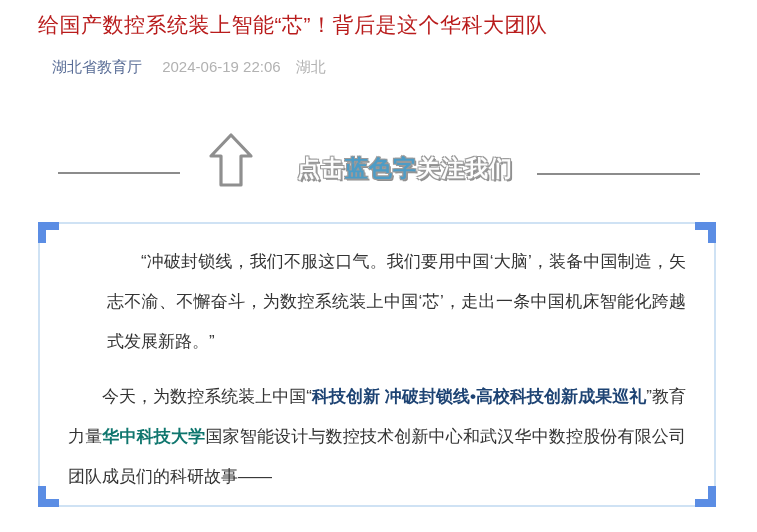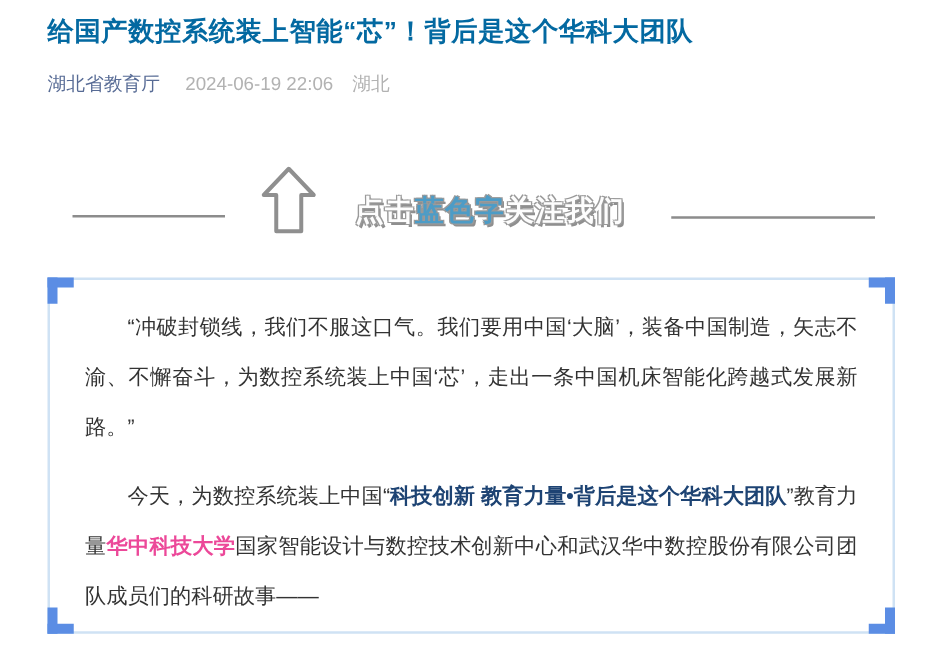--- a/index.html
+++ b/index.html
@@ -13,43 +13,43 @@
     font-family: "Liberation Sans", "DejaVu Sans", sans-serif;
   }
 
   
   .title {
     position: absolute;
     left: 38px;
     top: 11px;
     margin: 0;
     font-size: 21px;
-    font-weight: bold;
-    color: #0369a1;
+    font-weight: normal;
+    color: #b91c1c;
     letter-spacing: 0.5px;
     white-space: nowrap;
   }
   .byline {
     position: absolute;
-    left: 38px;
+    left: 52px;
     top: 58px;
     font-size: 15px;
     white-space: nowrap;
   }
   .account { color: #576b95; margin-right: 16px; cursor: pointer; }
   .meta    { color: #b2b2b2; margin-right: 11px; }
 
   
   .hline { position: absolute; height: 2px; background: #8c8c8c; }
   .hline-left  { left: 58px;  top: 172px; width: 122px; }
   .hline-right { left: 537px; top: 173px; width: 163px; }
   .arrow-icon { position: absolute; left: 207px; top: 132px; }
   .follow-text {
     position: absolute;
-    left: 284px;
+    left: 297px;
     top: 153px;
     font-size: 23px;
     font-weight: bold;
     letter-spacing: 1px;
     white-space: nowrap;
   }
   .f-gray {
     color: #fdfdfd;
     text-shadow: -1px -1px 0 #9a9a9a, 1px -1px 0 #9a9a9a,
                  -1px 1px 0 #9a9a9a, 1px 1px 0 #9a9a9a,
@@ -81,24 +81,24 @@
 
   .para {
     margin: 0;
     padding: 0 28px;
     font-size: 17px;
     line-height: 40px;
     color: #333333;
     text-align: justify;
     text-indent: 2em;
   }
-  .para-quote { margin-top: 18px; }
+  .para-quote { margin-top: 18px; margin-left: 39px; }
   .para-intro { margin-top: 15px; }
   .column-name { font-weight: bold; color: #1d4373; }
-  .university  { font-weight: bold; color: #ec4899; cursor: pointer; }
+  .university  { font-weight: bold; color: #0f766e; cursor: pointer; }
 </style>
 </head>
 <body>
 
 <div class="page">
 
   <h1 class="title">给国产数控系统装上智能“芯”！背后是这个华科大团队</h1>
 
   <div class="byline">
     <span class="account">湖北省教育厅</span>
@@ -116,16 +116,16 @@
   </div>
 
   <div class="quote-box">
     <div class="corner corner-tl"></div>
     <div class="corner corner-tr"></div>
     <div class="corner corner-bl"></div>
     <div class="corner corner-br"></div>
 
     <p class="para para-quote">“冲破封锁线，我们不服这口气。我们要用中国‘大脑’，装备中国制造，矢志不渝、不懈奋斗，为数控系统装上中国‘芯’，走出一条中国机床智能化跨越式发展新路。”</p>
 
-    <p class="para para-intro"><span>今天，为数控系统装上中国“</span><span class="column-name">科技创新 教育力量•背后是这个华科大团队</span><span>”教育力量</span><span class="university">华中科技大学</span><span>国家智能设计与数控技术创新中心和武汉华中数控股份有限公司团队成员们的科研故事——</span></p>
+    <p class="para para-intro"><span>今天，为数控系统装上中国“</span><span class="column-name">科技创新 冲破封锁线•高校科技创新成果巡礼</span><span>”教育力量</span><span class="university">华中科技大学</span><span>国家智能设计与数控技术创新中心和武汉华中数控股份有限公司团队成员们的科研故事——</span></p>
   </div>
 
 </div>
 
 </body></html>

